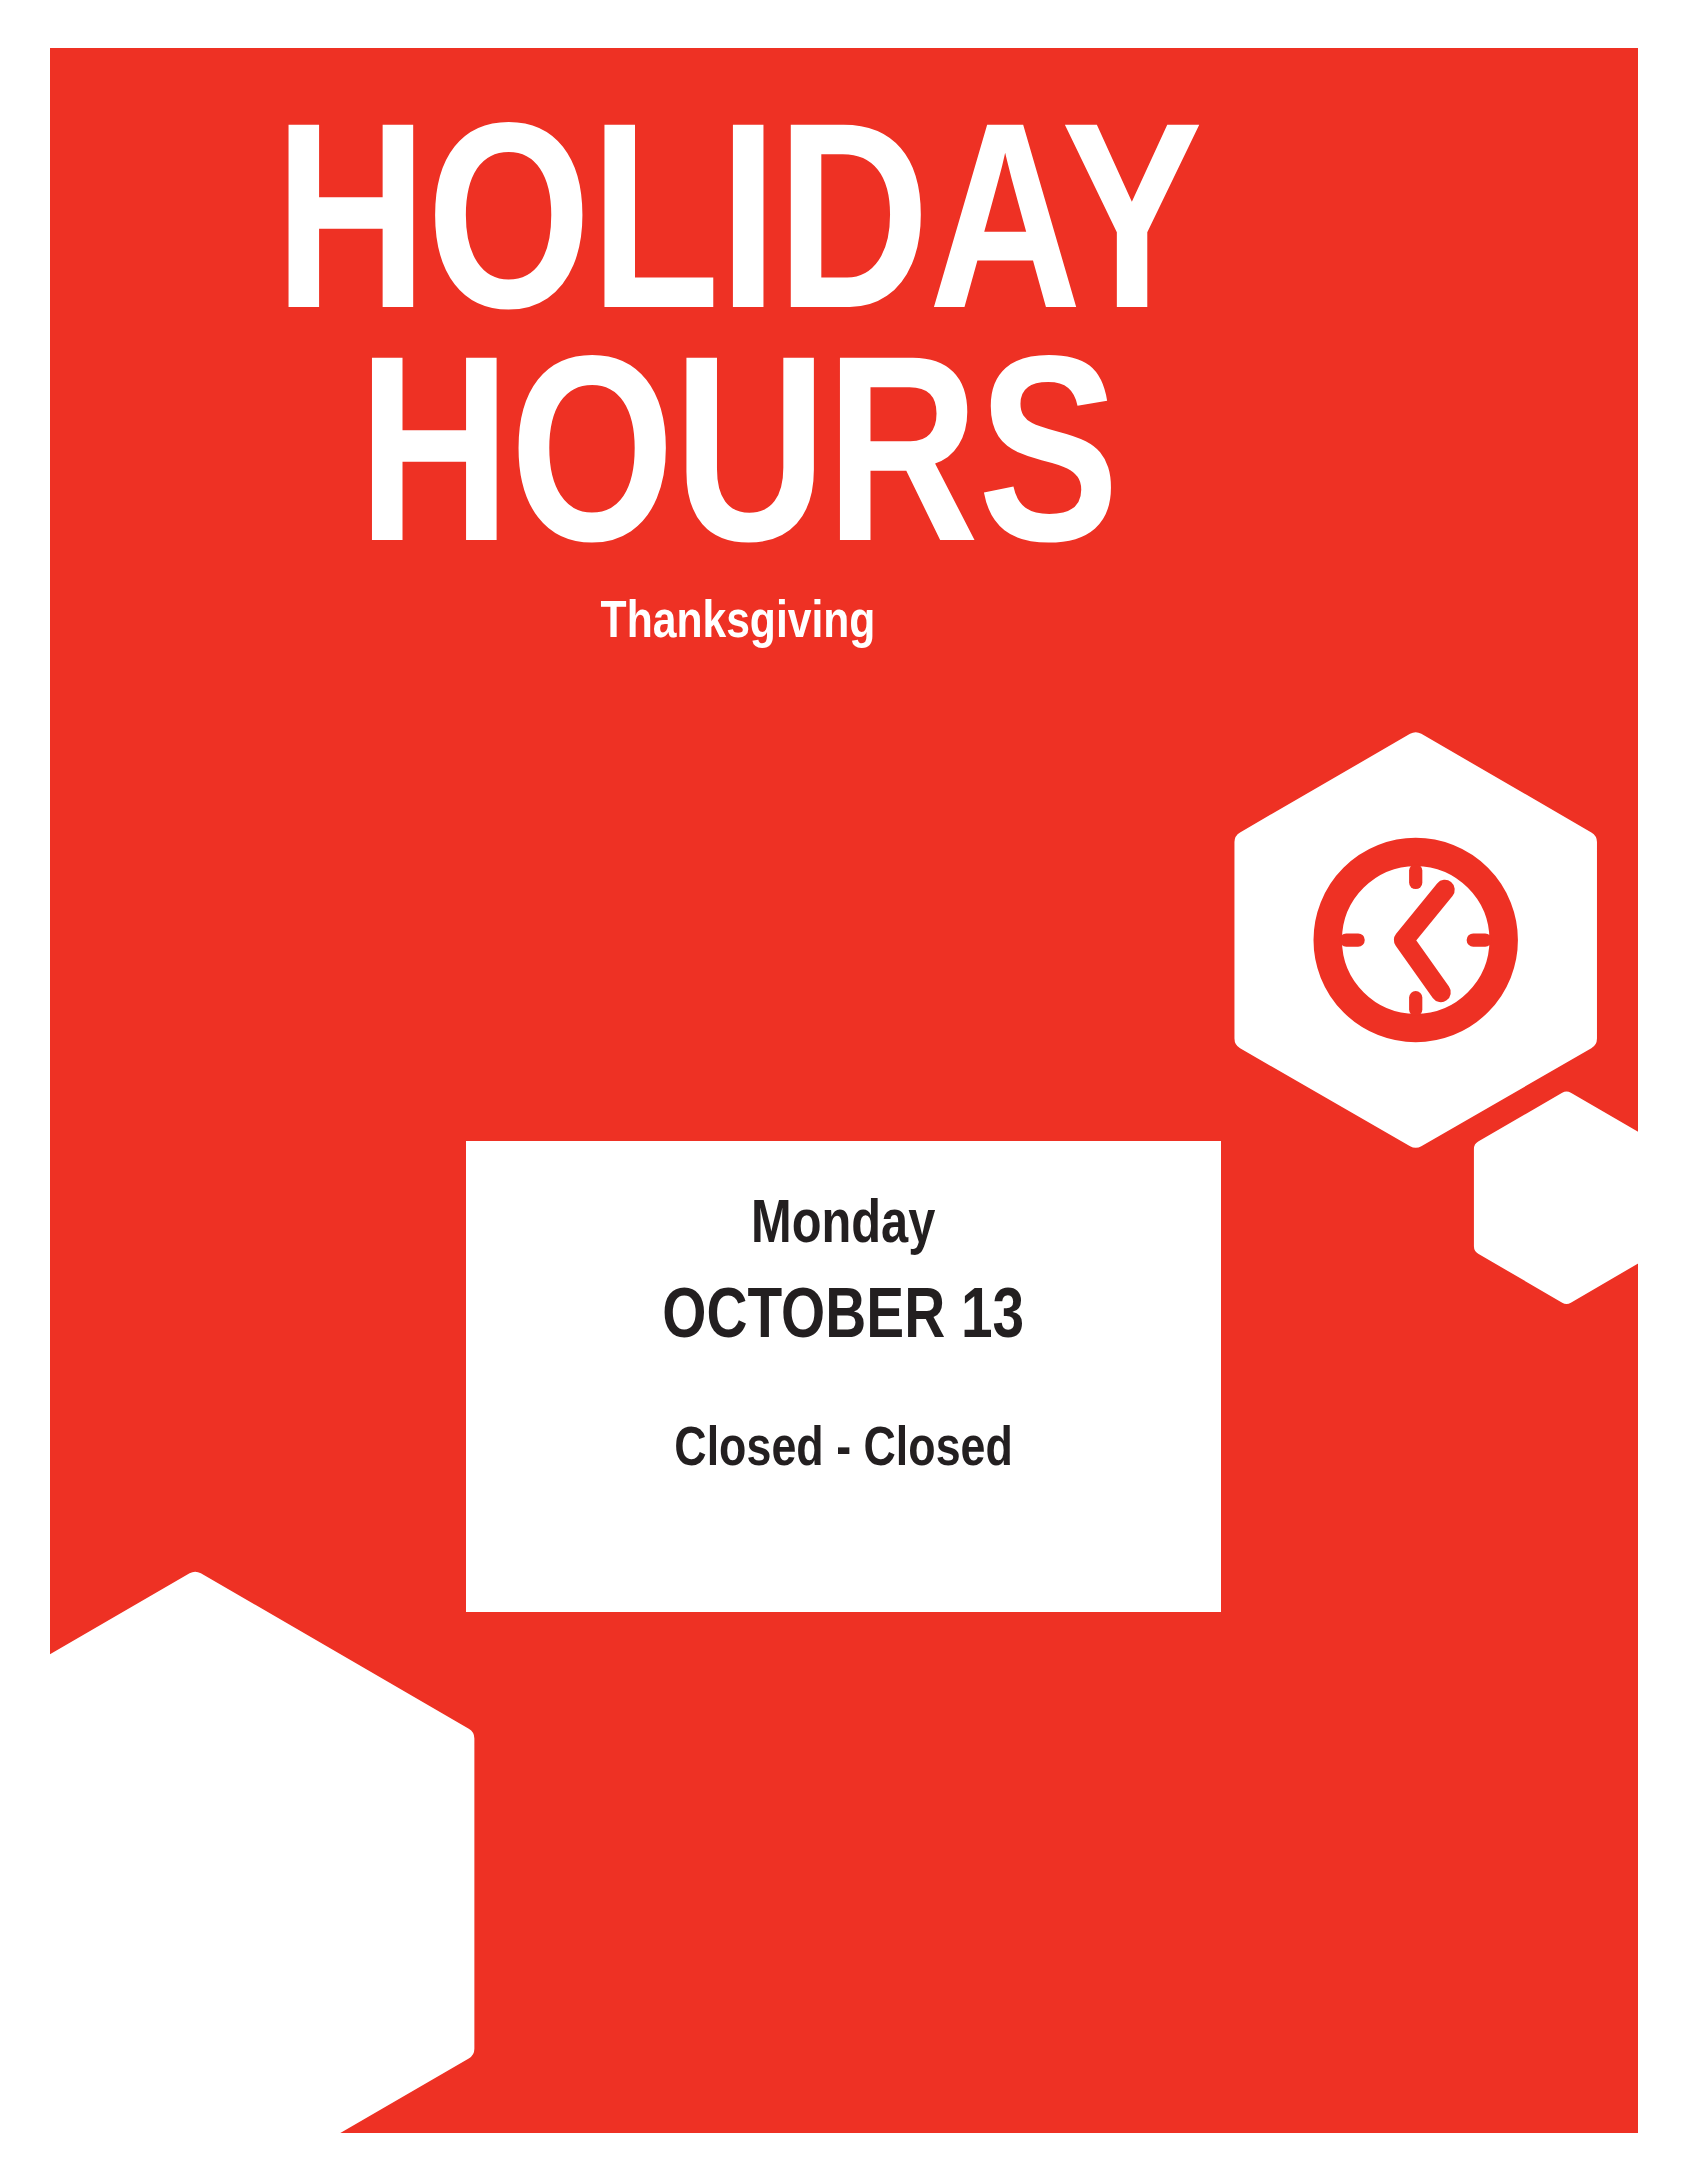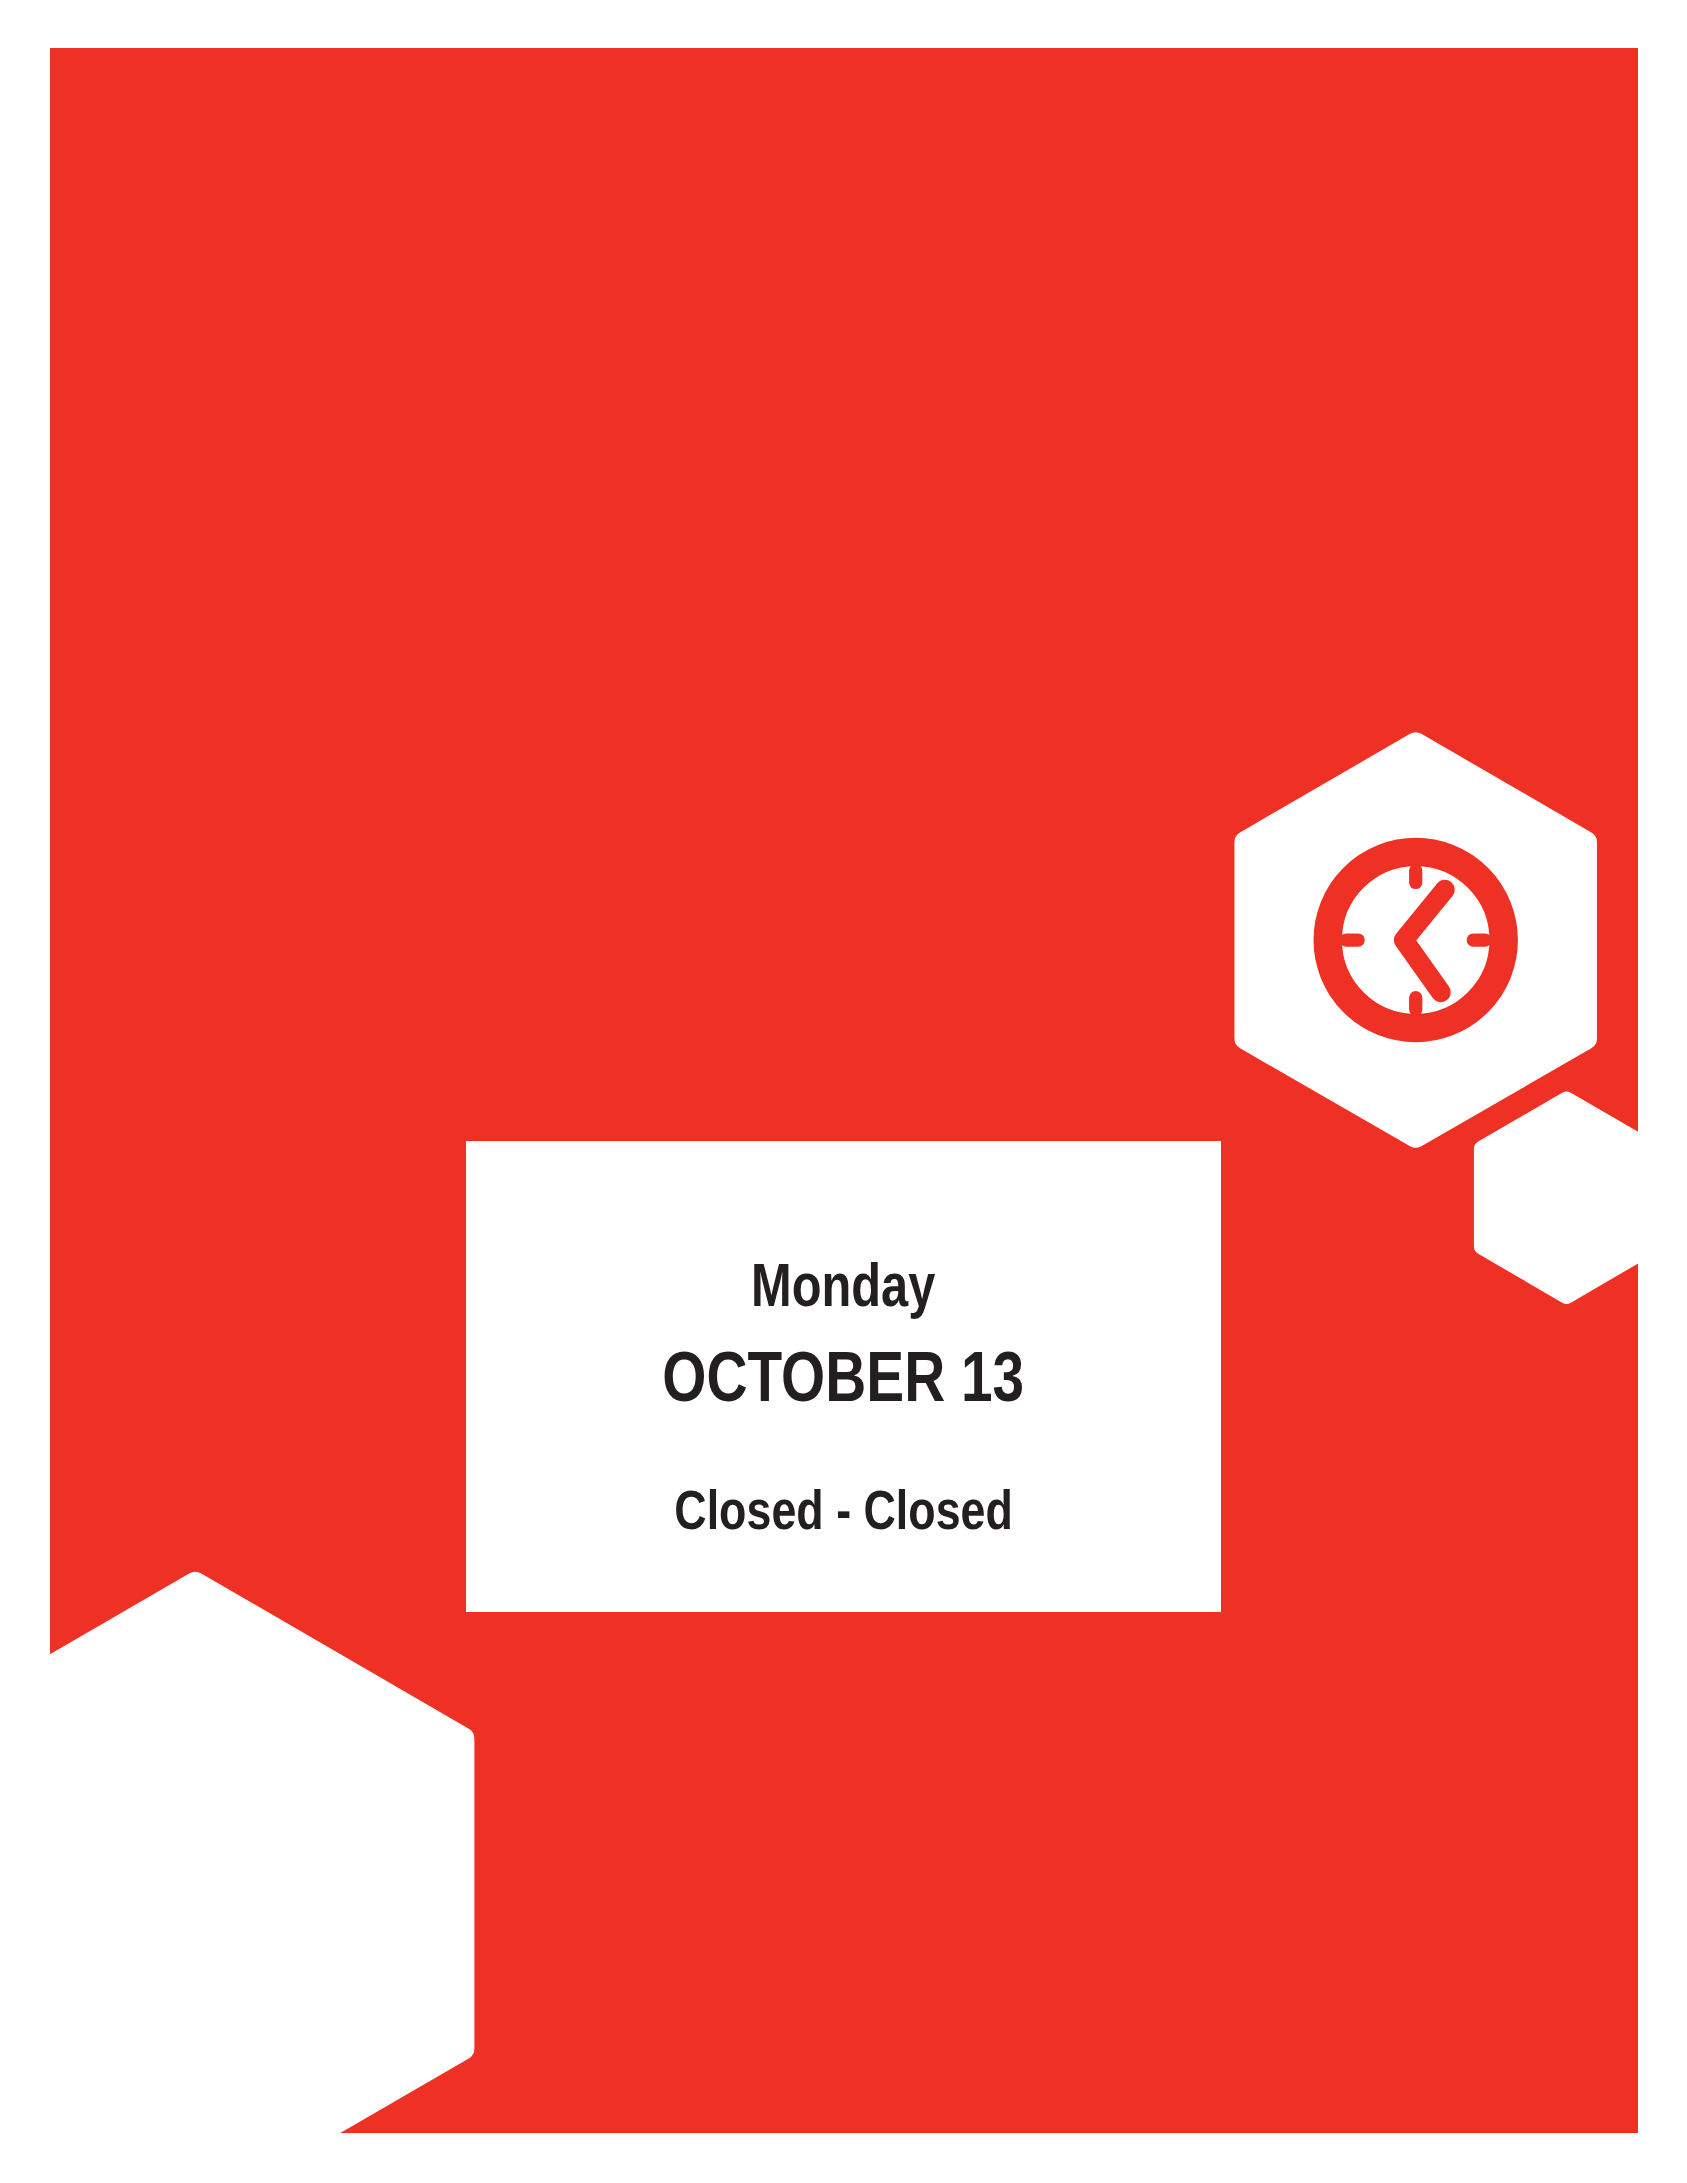--- a/index.html
+++ b/index.html
@@ -76,21 +76,21 @@
     left: 466px;
     top: 1141px;
     width: 755px;
     height: 471px;
     background: #ffffff;
     box-sizing: border-box;
     display: flex;
     flex-direction: column;
     align-items: center;
     justify-content: flex-start;
-    padding-top: 114px;
+    padding-top: 50px;
   }
   .card-day {
     color: #231F20;
     font-family: "Liberation Sans", sans-serif;
     font-weight: 700;
     font-size: 61px;
     line-height: 1;
     transform: scaleX(0.80);
     transform-origin: center center;
     white-space: nowrap;
@@ -163,20 +163,25 @@
       <rect x="2130" y="1498" width="20" height="38" rx="10" fill="#EE3124"></rect>
 
       <rect x="2025" y="1411" width="38" height="20" rx="10" fill="#EE3124"></rect>
 
       <rect x="2217" y="1411" width="38" height="20" rx="10" fill="#EE3124"></rect>
 
       <path d="M 2184 1345 L 2122 1421 L 2178 1500" fill="none" stroke="#EE3124" stroke-width="30" stroke-linecap="round" stroke-linejoin="round"></path>
     </g>
   </svg>
 
+  <div id="headline">
+    <span class="title-line">HOLIDAY</span>
+    <span class="title-line">HOURS</span>
+    <span id="subtitle">Thanksgiving</span>
+  </div>
 
   <div id="info-card">
     <span class="card-day">Monday</span>
     <span class="card-date">OCTOBER 13</span>
     <span class="card-hours">Closed - Closed</span>
   </div>
 
 </div>
 
 

